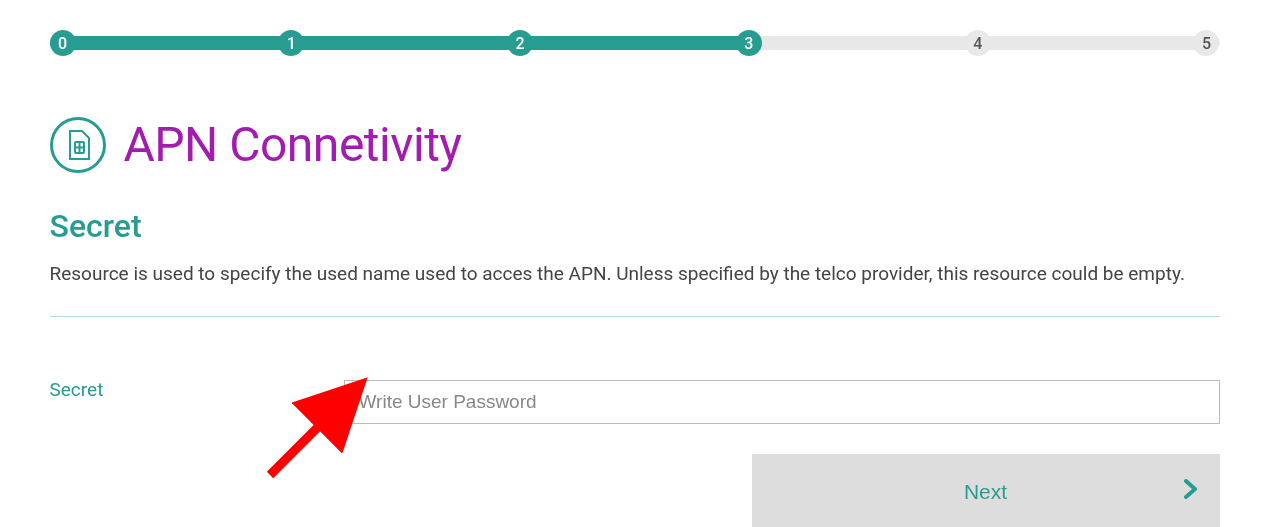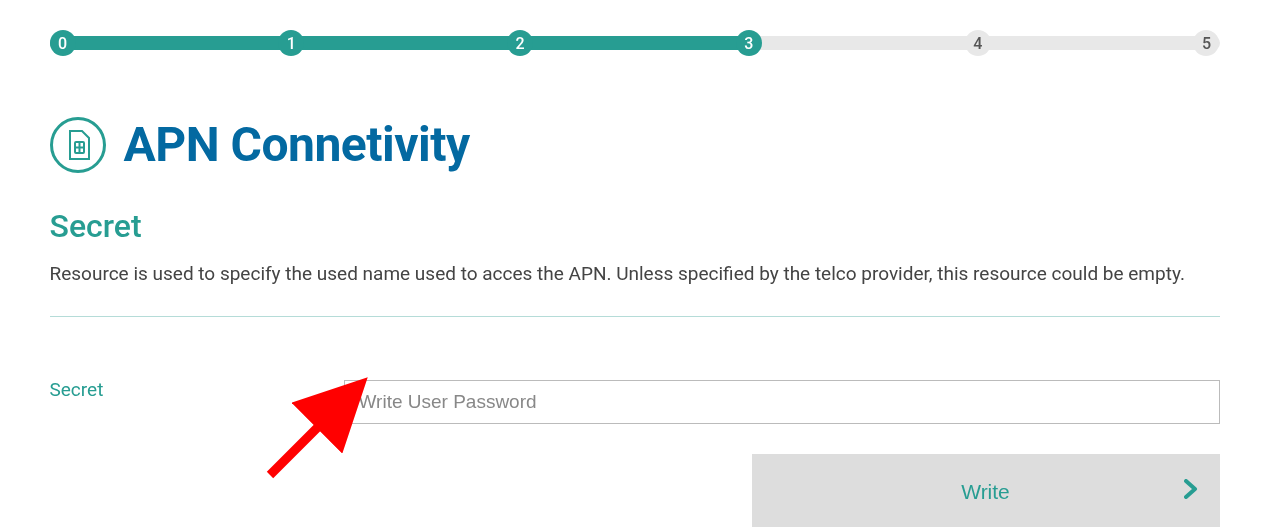--- a/index.html
+++ b/index.html
@@ -82,22 +82,22 @@
       display: flex;
       align-items: center;
       justify-content: center;
     }
     .sim-icon-circle svg {
       width: 24px;
       height: 30px;
     }
     .page-title {
       font-size: 48px;
-      font-weight: 700;
-      color: #0369a1;
+      font-weight: 400;
+      color: #a21caf;
       letter-spacing: -0.5px;
     }
     
     .section-heading {
       font-size: 32px;
       color: #279d92;
       font-weight: 500;
       margin-bottom: 16px;
     }
     .section-desc {
@@ -210,21 +210,21 @@
     <defs>
       <marker id="ah" markerWidth="8" markerHeight="8" refX="6" refY="4" orient="auto">
         <polygon points="0,0 8,4 0,8" fill="#ff0000"></polygon>
       </marker>
     </defs>
     <line x1="20" y1="115" x2="105" y2="30" stroke="#ff0000" stroke-width="9" marker-end="url(#ah)"></line>
   </svg>
 
   <div class="btn-row">
     <button class="next-btn">
-      <span>Write</span>
+      <span>Next</span>
       <span class="chevron">
         <svg width="14" height="20" viewBox="0 0 14 20">
           <path d="M2 2 L11 10 L2 18" stroke="#279d92" stroke-width="4" fill="none" stroke-linecap="round" stroke-linejoin="round"></path>
         </svg>
       </span>
     </button>
   </div>
 
 </div>
 

